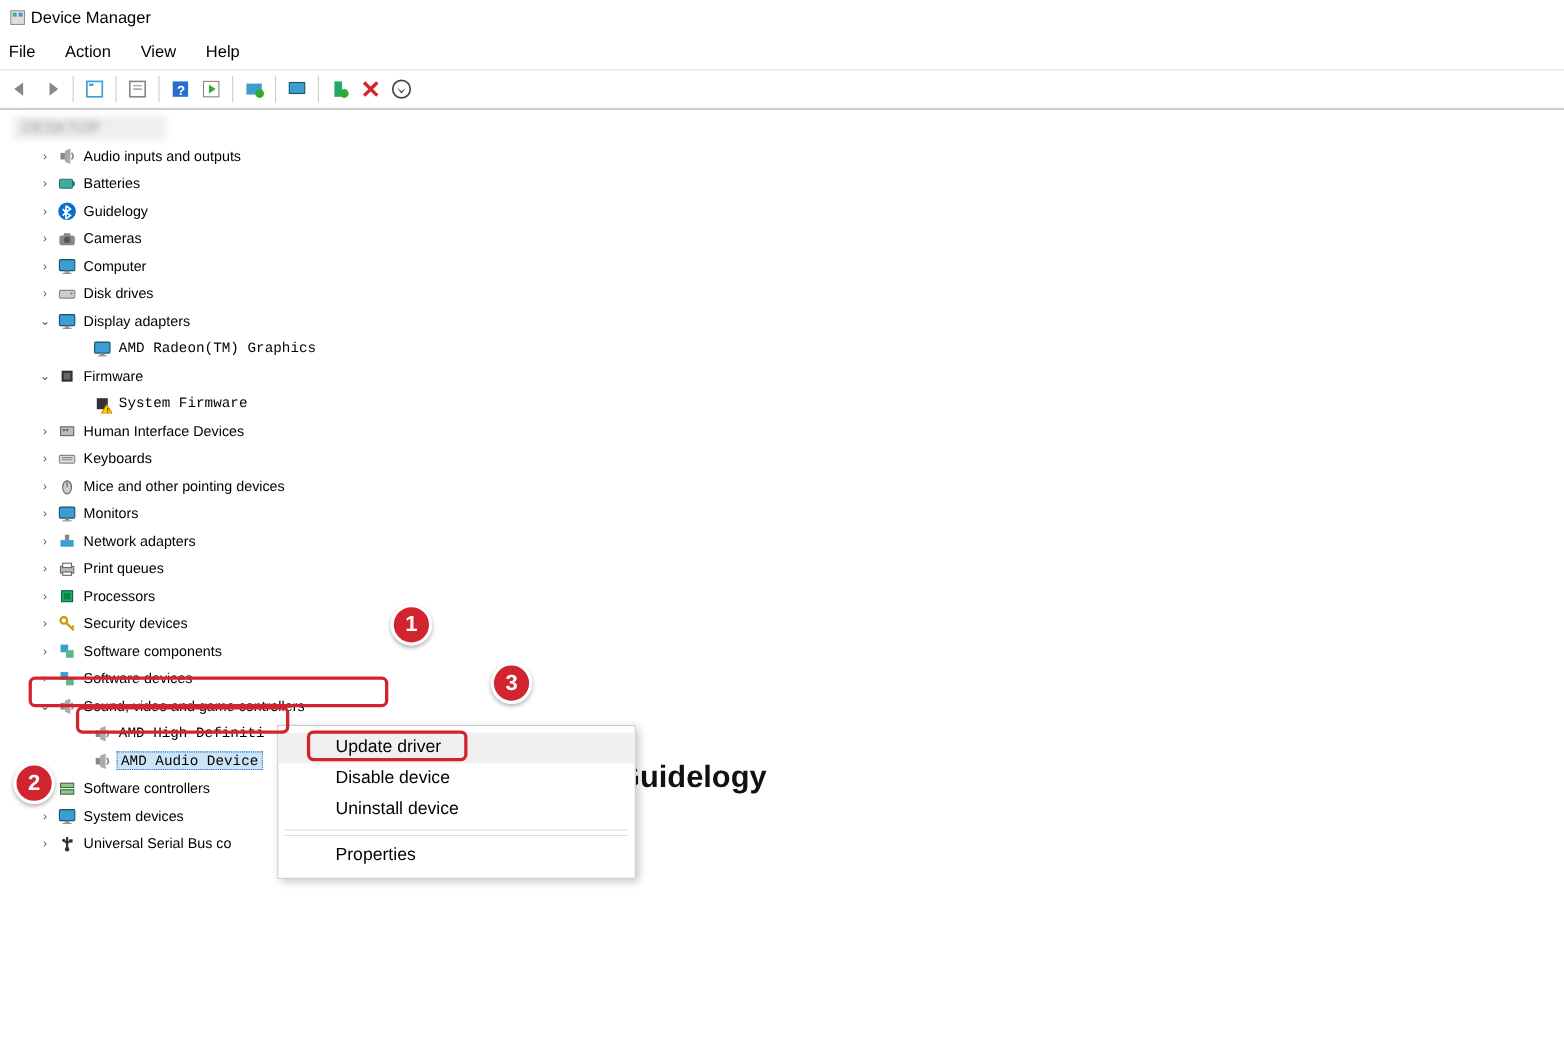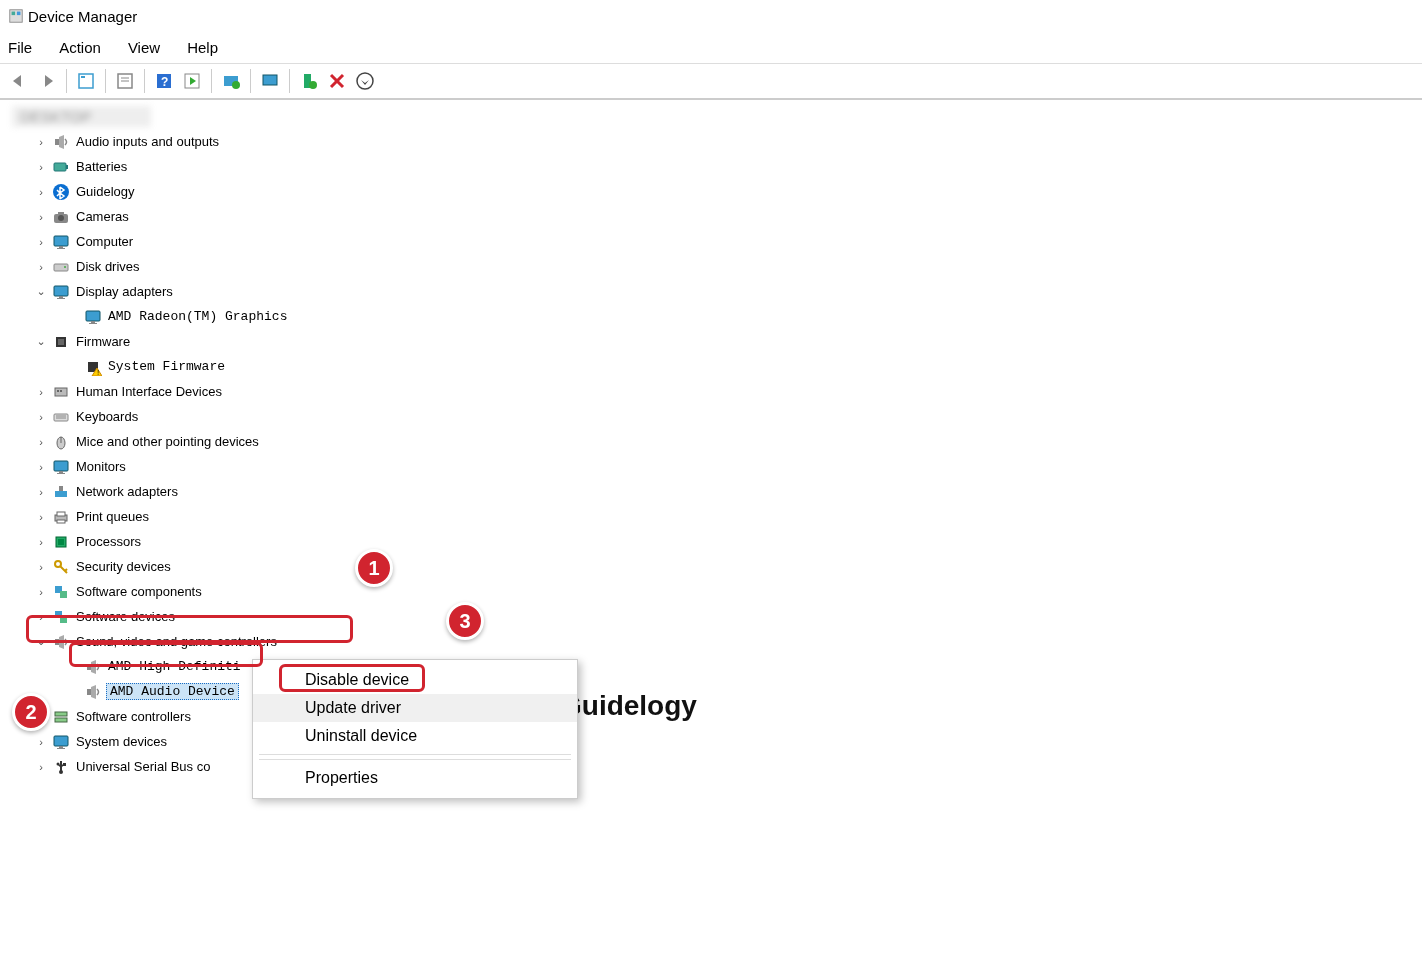--- a/index.html
+++ b/index.html
@@ -553,22 +553,22 @@
 
   
   <div class="anno-box" style="left:26px; top:515px; width:327px; height:28px;"></div>
   <div class="anno-circle" style="left:355px; top:449px;">1</div>
 
   <div class="anno-box" style="left:69px; top:542px; width:194px; height:25px;"></div>
   <div class="anno-circle" style="left:12px; top:593px;">2</div>
 
   
   <div class="ctx" id="ctx" style="left:252px; top:559px;">
+      <div class="ctx-item hover">Update driver</div>
       <div class="ctx-item">Disable device</div>
-      <div class="ctx-item hover">Update driver</div>
       <div class="ctx-item">Uninstall device</div>
       <div class="ctx-sep"></div>
       <div class="ctx-sep"></div>
       <div class="ctx-item bold">Properties</div>
     </div>
 
   <div class="anno-box" style="left:279px; top:564px; width:146px; height:28px;"></div>
   <div class="anno-circle" style="left:446px; top:502px;">3</div>
 
   <div class="watermark" style="left:516px; top:588px;">

